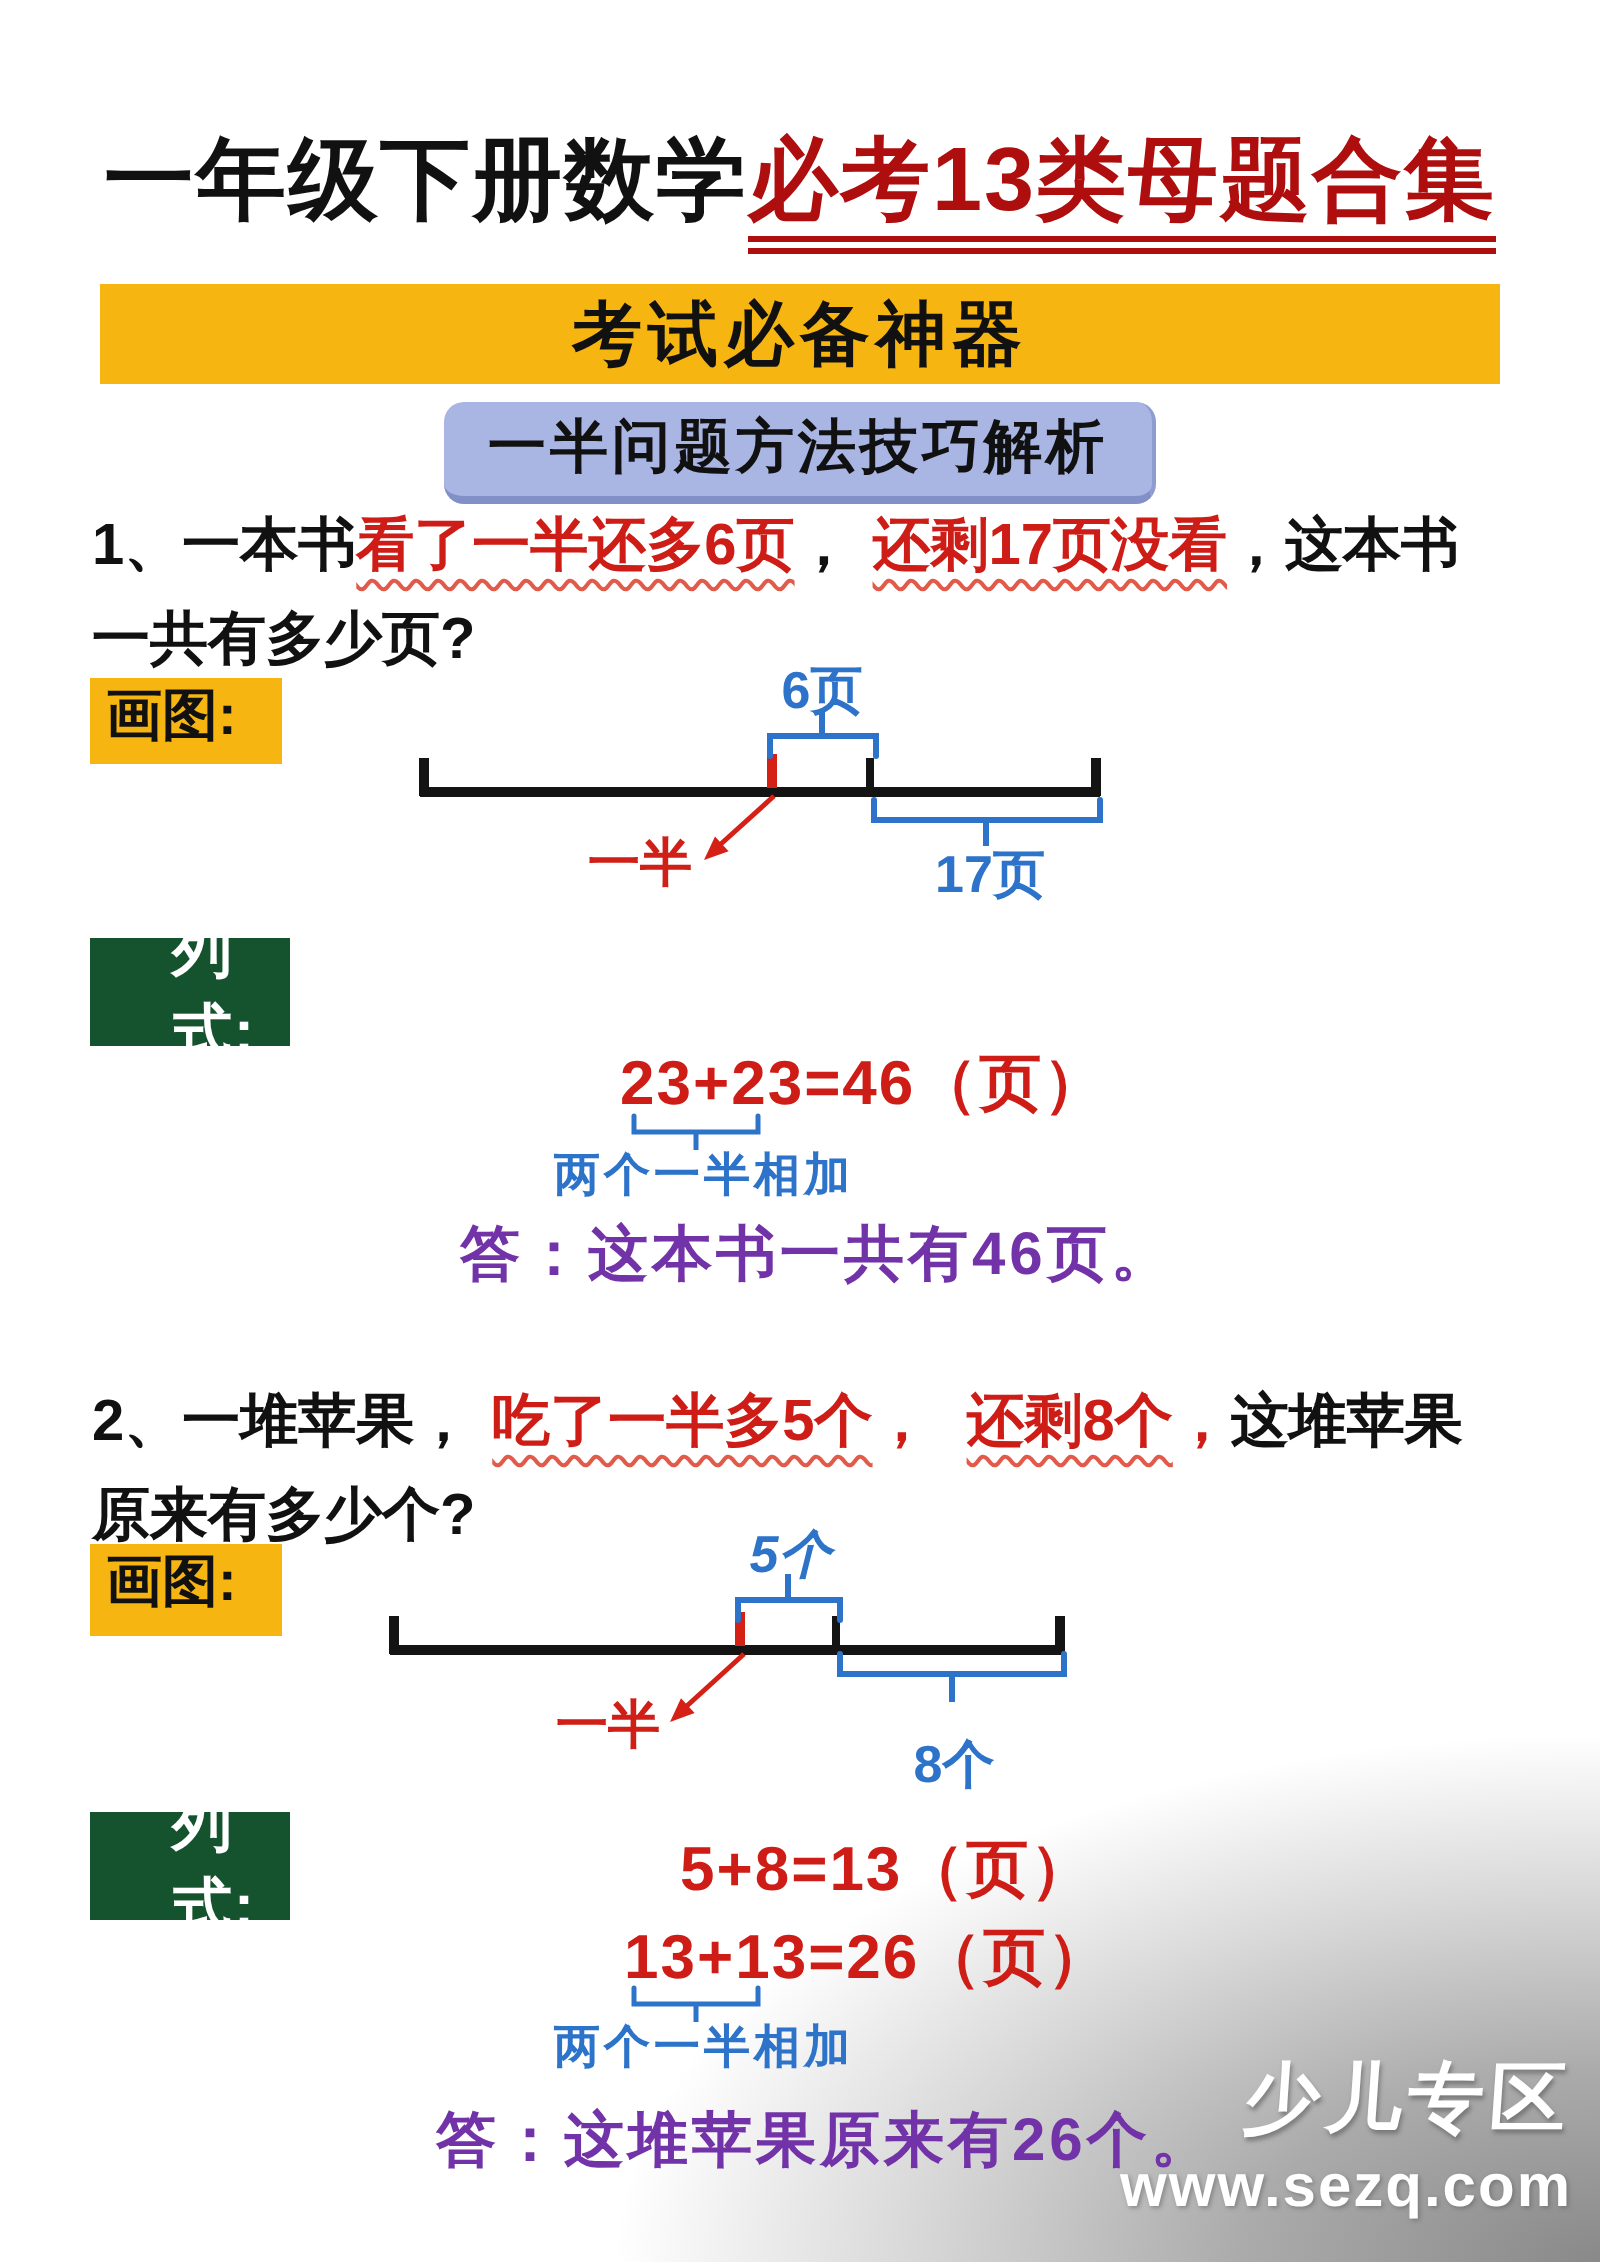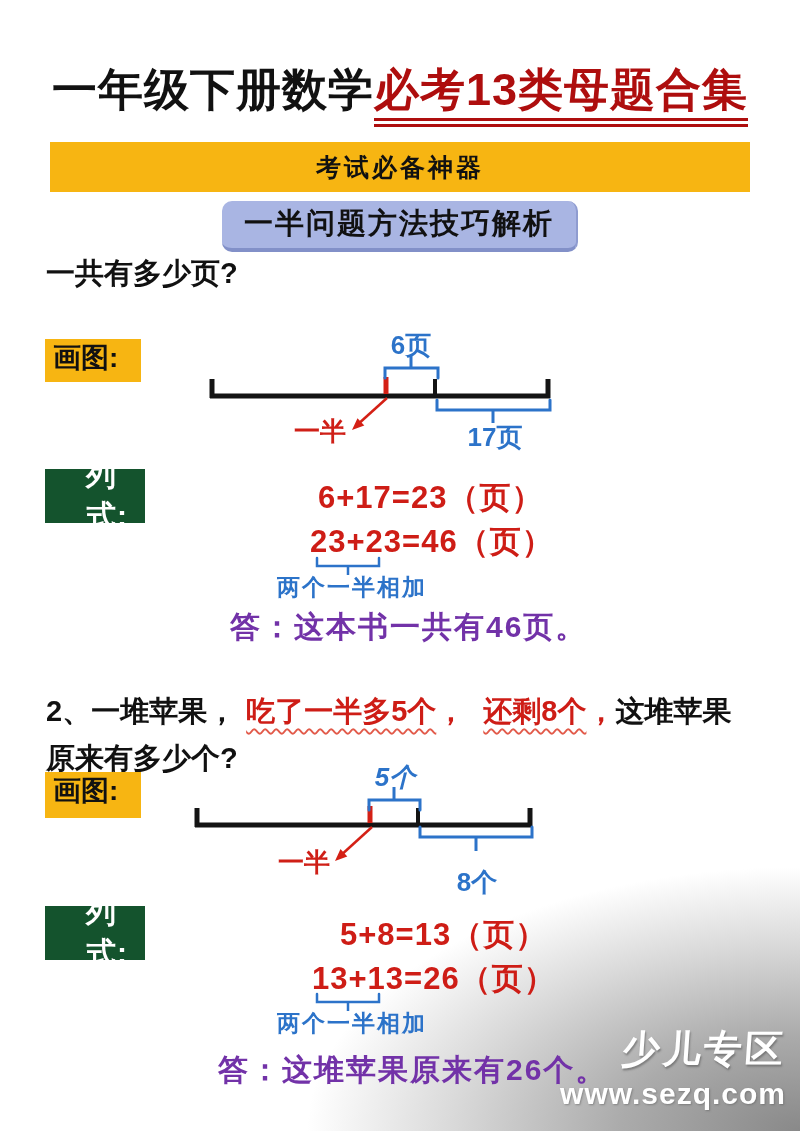--- a/index.html
+++ b/index.html
@@ -7,21 +7,21 @@
   .page { position:relative; width:800px; height:1131px; background:#ffffff; overflow:hidden; }
 
   .corner-gradient { position:absolute; right:0; bottom:0; width:560px; height:300px;
     background: radial-gradient(ellipse 560px 300px at 100% 100%, #898989 0%, #ababab 32%, #d9d9d9 62%, rgba(255,255,255,0) 88%); }
 
   .title { position:absolute; left:0; top:60px; width:100%; text-align:center; font-size:45px; font-weight:bold; letter-spacing:1px; white-space:nowrap; }
   .title .t-black { color:#111; }
   .title .t-red { color:#ae0e0e; border-bottom:9px double #ae0e0e; padding-bottom:3px; }
 
   .banner { position:absolute; left:50px; top:142px; width:700px; height:50px; background:#f7b512;
-    display:flex; align-items:center; justify-content:center; font-size:25px; font-weight:bold; color:#111; letter-spacing:3px; }
+    display:flex; align-items:center; justify-content:center; font-size:35px; font-weight:bold; color:#111; letter-spacing:3px; }
 
   .badge { position:absolute; left:50%; transform:translateX(-50%); top:201px; background:#a9b5e3;
     border-radius:10px; border-bottom:4px solid #8290c8; border-right:2px solid #8f9cd0;
     padding:3px 22px 4px 22px; font-size:29px; font-weight:bold; color:#111; letter-spacing:2px; white-space:nowrap; }
 
   .problem { position:absolute; left:46px; width:716px; font-size:29px; font-weight:bold; color:#111; line-height:47px; white-space:nowrap; }
   .hl { color:#ce1d16; text-decoration:underline wavy #e25a4a; text-decoration-thickness:1.5px; text-underline-offset:7px; }
   .rp { color:#ce1d16; }
   .gap-s { margin-left:10px; } .gap-m { margin-left:18px; }
 
@@ -59,20 +59,23 @@
 
   <div class="banner">
     <span>考试必备神器</span>
   </div>
 
   <div class="badge">
     <span>一半问题方法技巧解析</span>
   </div>
 
   <div class="problem" style="top:250px;">
+    <div>
+      <span>1、一本书</span><span class="hl">看了一半还多6页</span><span>，</span><span class="hl gap-s">还剩17页没看</span><span>，这本书</span>
+    </div>
     <div>一共有多少页?</div>
   </div>
 
   <div class="draw-label" style="top:339px;">
     <span>画图:</span>
   </div>
 
   <div class="diagram" style="top:330px; height:125px;">
     <svg width="420" height="125" viewBox="0 0 420 125">
 
@@ -94,21 +97,20 @@
     </svg>
     <span class="dlabel" style="left:196px; top:-2px;">6页</span>
     <span class="dlabel" style="left:280px; top:90px;">17页</span>
     <span class="half-label" style="left:114px; top:84px;">一半</span>
   </div>
 
   <div class="formula-label" style="top:469px;">
     <span>列式:</span>
   </div>
 
-  <div class="eq" style="left:318px; top:477px;">6+17=23（页）</div>
   <div class="eq" style="left:310px; top:521px;">23+23=46（页）</div>
   <svg class="underbrace" style="left:315px; top:556px;" width="66" height="20" viewBox="0 0 66 20">
     <path d="M2,2 V10 H64 V2" stroke="#2c73c9" stroke-width="2.5" fill="none" stroke-linecap="round"></path>
     <path d="M33,10 V19" stroke="#2c73c9" stroke-width="2.5" fill="none"></path>
   </svg>
   <div class="note" style="left:277px; top:572px;">两个一半相加</div>
 
   <div class="answer" style="left:230px; top:607px;">答：这本书一共有46页。</div>
 
   <div class="problem" style="top:688px;">

